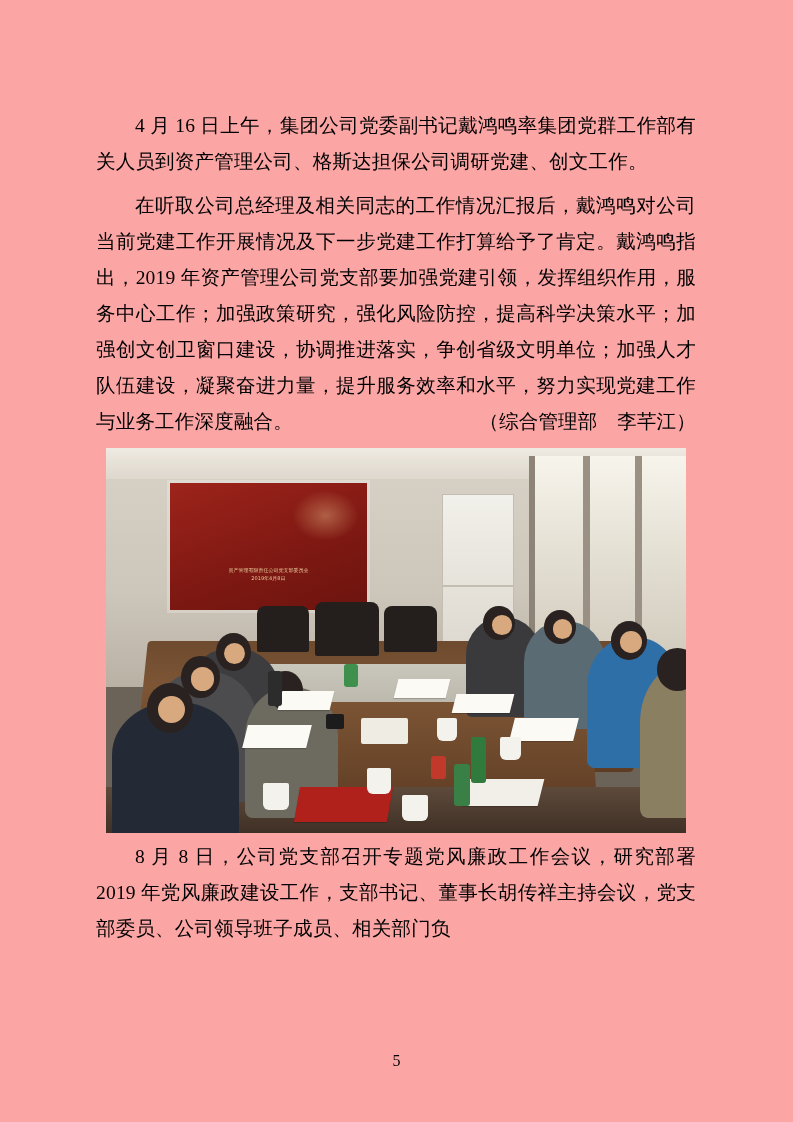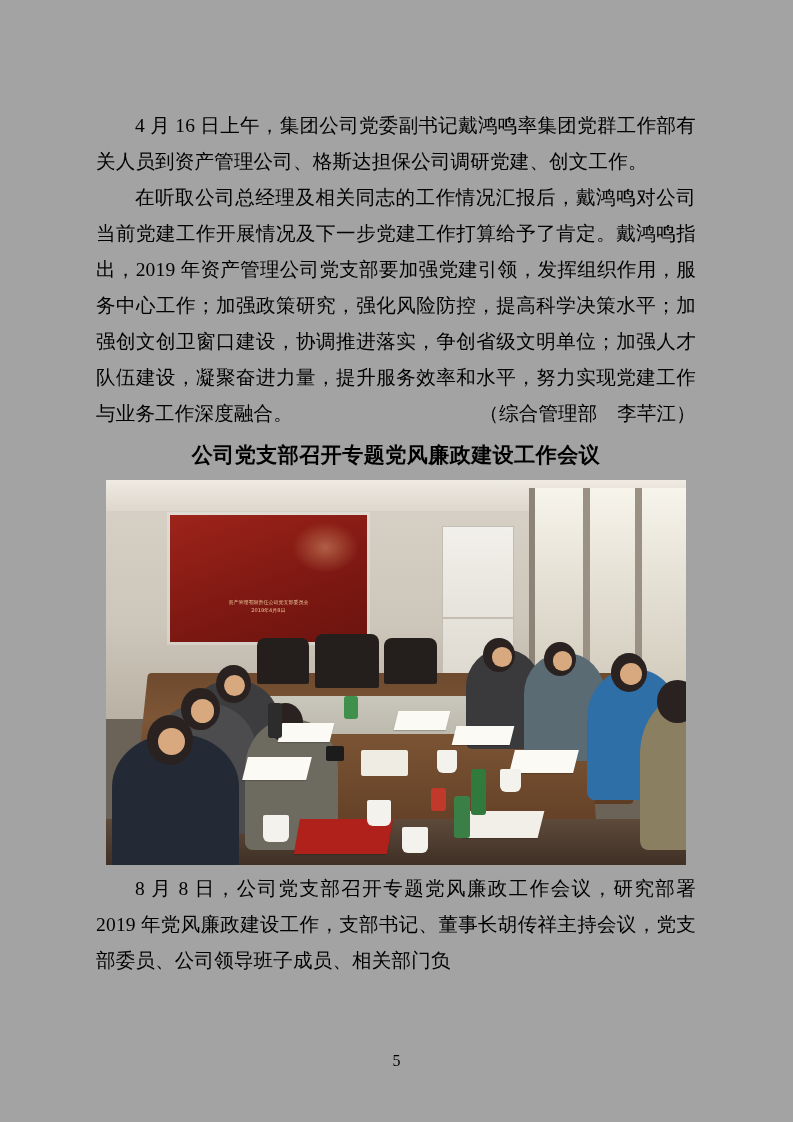--- a/index.html
+++ b/index.html
@@ -4,21 +4,21 @@
 <style>
   html, body {
     margin: 0;
     padding: 0;
     background: #e8e8e8;
   }
   .page {
     position: relative;
     width: 793px;
     height: 1122px;
-    background: #a3a3a3;
+    background: #fca5a5;
     margin: 0 auto;
     box-sizing: border-box;
     overflow: hidden;
     font-family: "Liberation Serif", "DejaVu Serif", serif;
     color: #000000;
   }
   .content {
     position: absolute;
     left: 96px;
     top: 108px;
@@ -27,21 +27,21 @@
   .para {
     font-size: 19.5px;
     line-height: 36px;
     text-align: justify;
     text-justify: inter-ideograph;
     text-indent: 2em;
     margin: 0;
     letter-spacing: 0.2px;
   }
   .para.p2 {
-    margin-top: 0px;
+    margin-top: 8px;
   }
   .right-sig {
     display: inline-block;
   }
   .heading {
     font-family: "DejaVu Sans", "Liberation Sans", sans-serif;
     font-size: 21px;
     font-weight: bold;
     text-align: center;
     line-height: 34px;
@@ -167,21 +167,20 @@
   <div class="content">
 
     <p class="para p1">4 月 16 日上午，集团公司党委副书记戴鸿鸣率集团党群工作部有关人员到资产管理公司、格斯达担保公司调研党建、创文工作。</p>
 
     <p class="para p2"><span>在听取公司总经理及相关同志的工作情况汇报后，戴鸿鸣对公司当前党建工作开展情况及下一步党建工作打算给予了肯定。戴鸿鸣指出，2019 年资产管理公司党支部要加强党建引领，发挥组织作用，服务中心工作；加强政策研究，强化风险防控，提高科学决策水平；加强创文创卫窗口建设，协调推进落实，争创省级文明单位；加强人才队伍建设，凝聚奋进力量，提升服务效率和水平，努力实现党建工作与业务工作深度融合。</span></p>
 
     <p class="para" style="text-indent:0; text-align:right; margin-top:-36px;">
       <span class="right-sig">（综合管理部　李芊江）</span>
     </p>
 
-    <h2 class="heading">公司党支部召开专题党风廉政建设工作会议</h2>
 
     <div class="figure">
       <div class="fig-inner">
         <div class="wall-back"></div>
         <div class="ceiling"></div>
 
         <div class="window">
           <div class="mullion m1"></div>
           <div class="mullion m2"></div>
           <div class="sill"></div>

